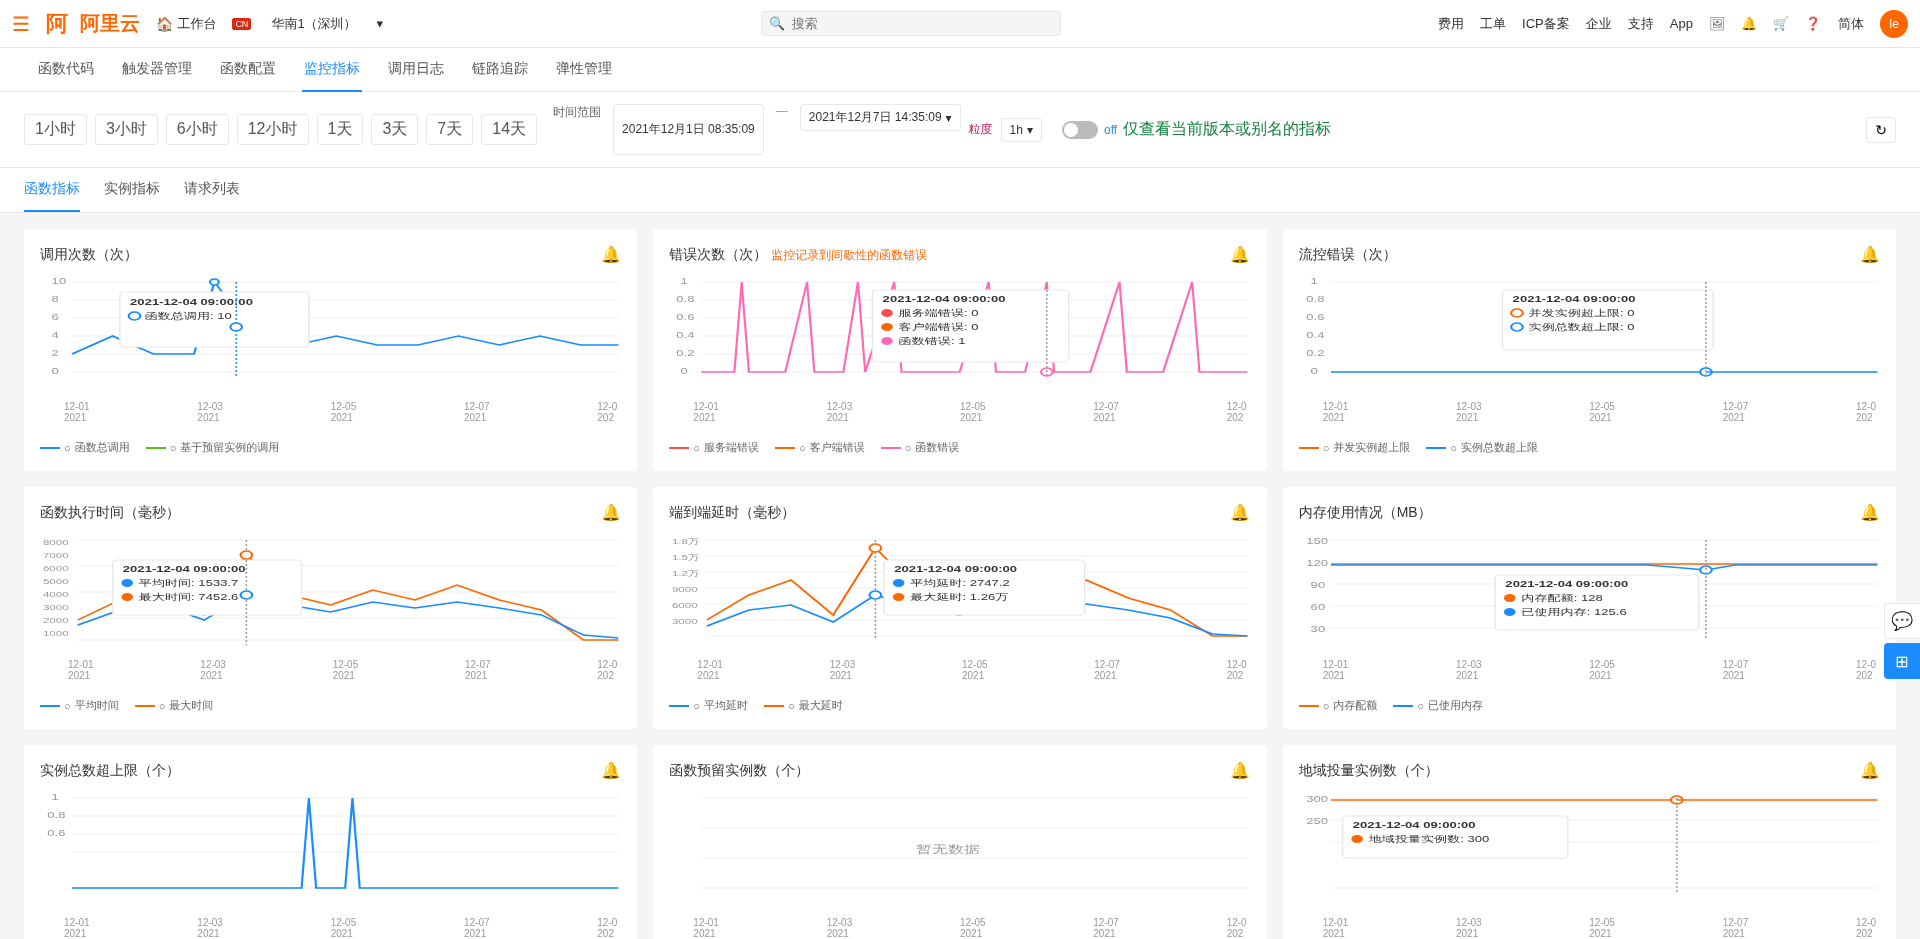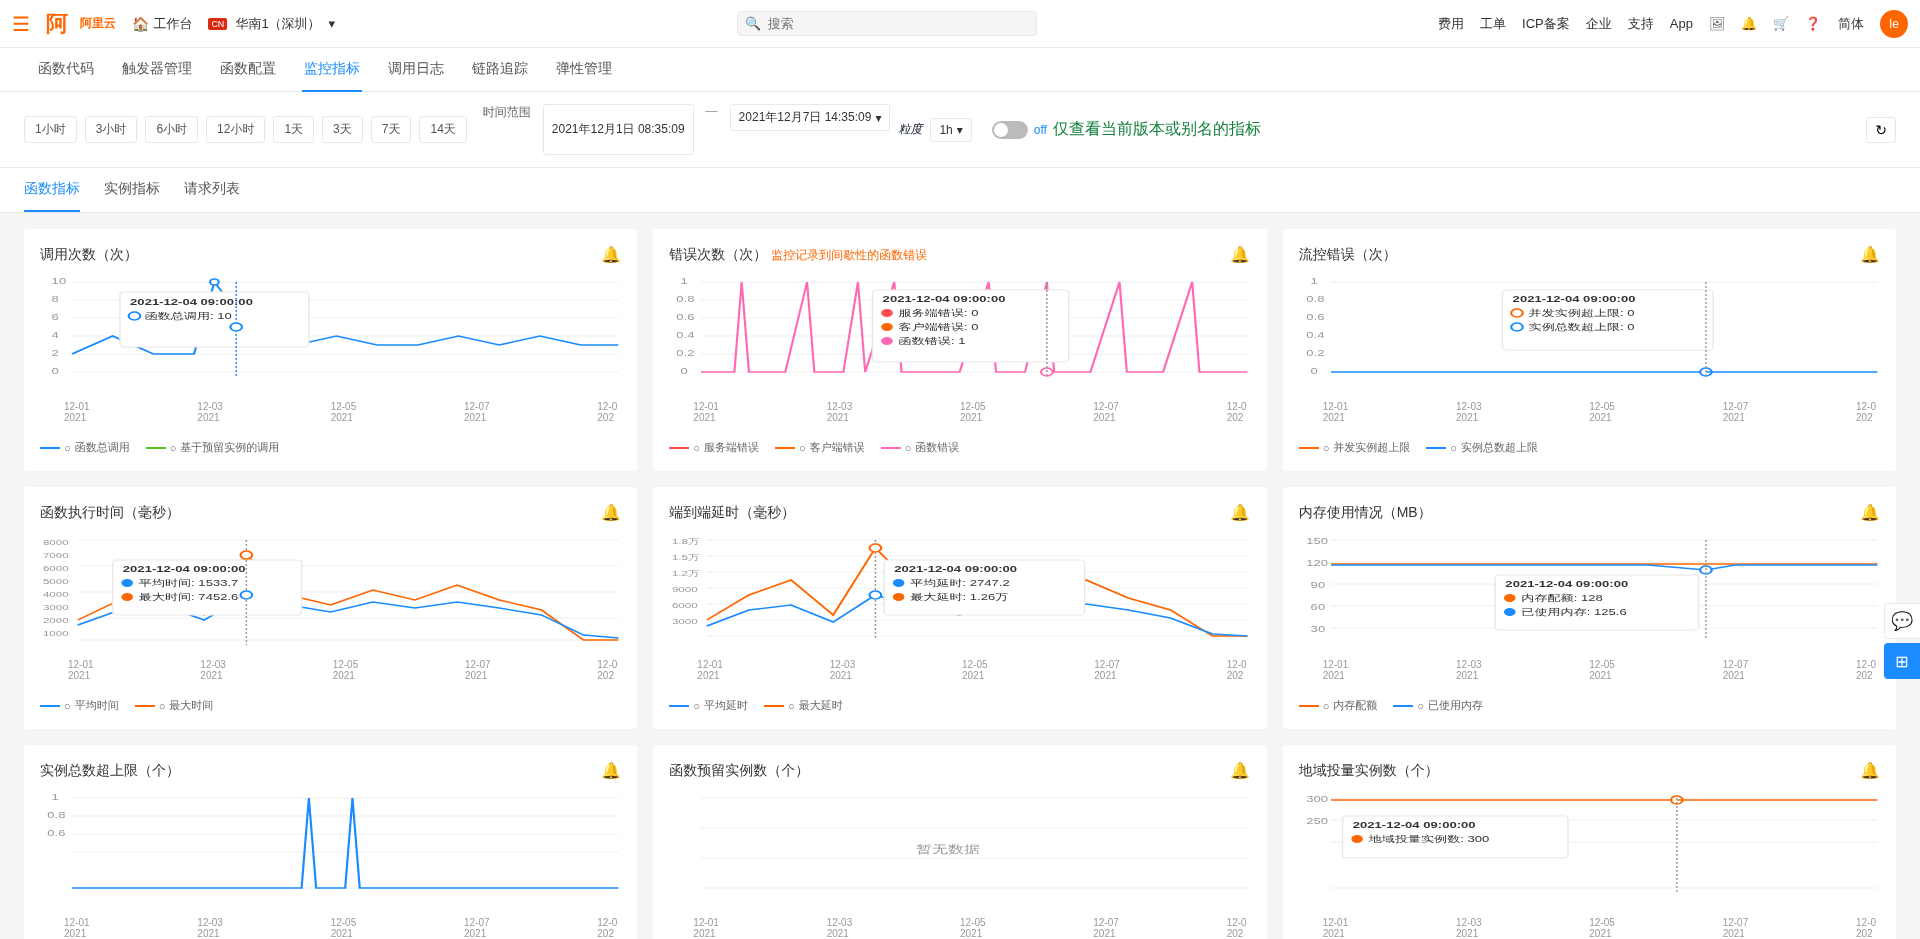--- a/index.html
+++ b/index.html
@@ -12,23 +12,23 @@
       display: flex;
       align-items: center;
       padding: 0 12px;
       border-bottom: 1px solid #e8e8e8;
       gap: 16px;
       position: relative;
       z-index: 100;
     }
     .menu-icon { color: #ff6600; font-size: 20px; cursor: pointer; }
     .logo { color: #ff6600; font-size: 18px; font-weight: bold; display: flex; align-items: center; gap: 4px; }
-    .logo-text { font-size: 12px; padding-left: 8px; }
+    .logo-text { font-size: 20px; padding-left: 8px; }
     .workbench { display: flex; align-items: center; gap: 4px; color: #333; cursor: pointer; font-size: 13px; }
-    .region { display: flex; align-items: center; gap: 8px; cursor: pointer; font-size: 13px; }
+    .region { display: flex; align-items: center; gap: 20px; cursor: pointer; font-size: 13px; }
     .search-box {
       flex: 1;
       max-width: 300px;
       margin: 0 auto;
       display: flex;
       align-items: center;
       background: #f5f5f5;
       border: 1px solid #e8e8e8;
       border-radius: 4px;
       padding: 4px 8px;
@@ -72,41 +72,41 @@
       align-items: center;
       gap: 8px;
       border-bottom: 1px solid #e8e8e8;
     }
     .time-btn {
       padding: 4px 10px;
       border: 1px solid #e8e8e8;
       border-radius: 3px;
       background: #fff;
       cursor: pointer;
-      font-size: 12px;
+      font-size: 16px;
       color: #555;
     }
     .time-range {
       display: flex;
       align-items: flex-start;
       gap: 12px;
       margin-left: 8px;
       font-size: 12px;
     }
     .time-range-label { color: #666; }
     .time-range-input {
       border: 1px solid #e8e8e8;
       border-radius: 3px;
       padding: 16px 8px;
       font-size: 12px;
       color: #333;
     }
     .range-arrow { display: flex; align-items: center; gap: 4px; border: 1px solid #e8e8e8; border-radius: 3px; padding: 4px 8px; cursor: pointer; font-size: 12px; }
     .granularity { display: flex; align-items: center; gap: 8px; font-size: 12px; }
-    .granularity-label { color: #0f172a; font-style: italic; }
+    .granularity-label { color: #be185d; }
     .toggle-container { display: flex; align-items: center; gap: 6px; margin-left: 12px; }
     .toggle { width: 36px; height: 18px; background: #1a8cff; border-radius: 9px; position: relative; cursor: pointer; }
     .toggle-knob { width: 14px; height: 14px; background: white; border-radius: 50%; position: absolute; top: 2px; right: 2px; }
     .toggle-off { background: #bbb; }
     .toggle-off .toggle-knob { right: auto; left: 2px; }
     .toggle-label { font-size: 16px; color: #15803d; }
     .refresh-btn { margin-left: auto; border: 1px solid #e8e8e8; background: #fff; padding: 4px 8px; cursor: pointer; border-radius: 3px; font-size: 14px; }
 
     
     .tabs-bar {

